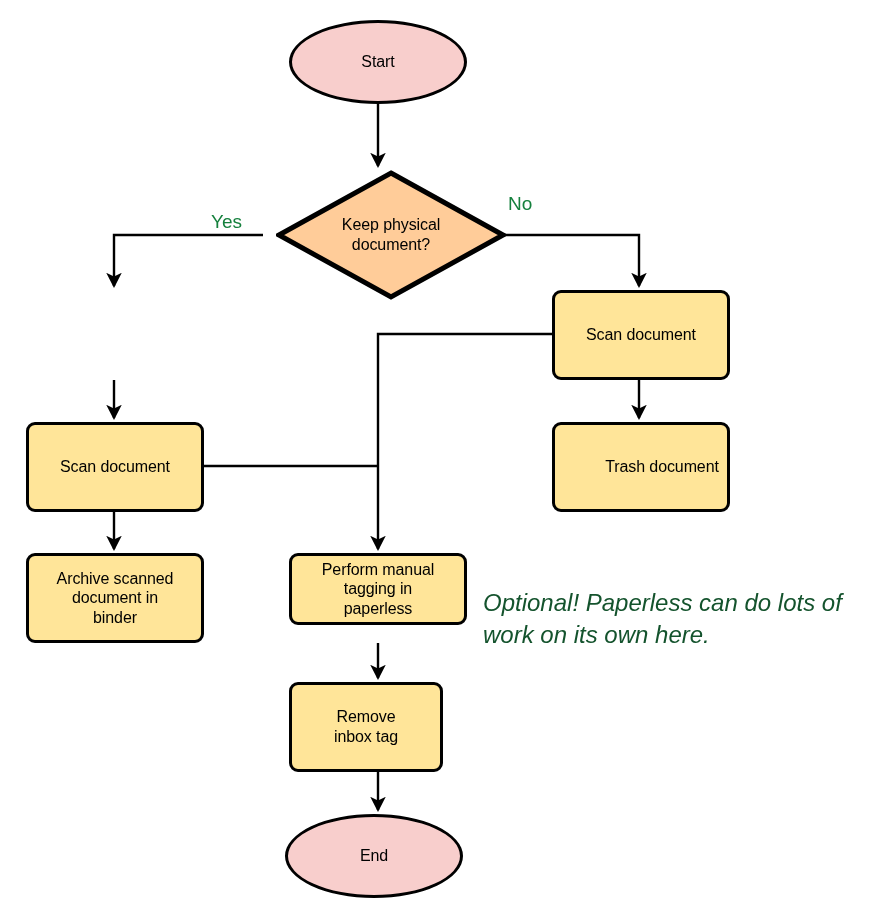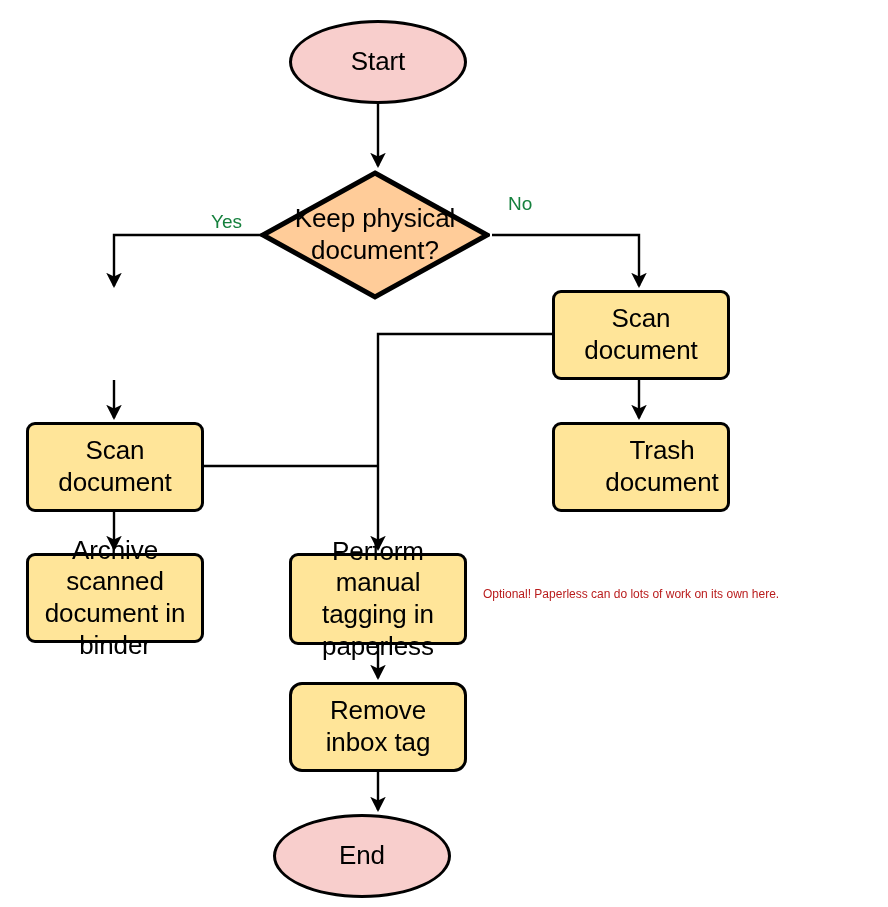--- a/index.html
+++ b/index.html
@@ -27,21 +27,21 @@
     height: 907px;
   }
   .node {
     position: absolute;
     box-sizing: border-box;
     display: flex;
     align-items: center;
     justify-content: center;
     text-align: center;
     color: #000000;
-    font-size: 26px;
+    font-size: 16px;
     line-height: 1.22;
     letter-spacing: -0.1px;
     z-index: 2;
   }
   .node-terminator {
     border: 3px solid #000000;
     border-radius: 50%;
     background: #f8cecc;
   }
   .node-process {
@@ -67,23 +67,24 @@
   }
   .edge-label {
     position: absolute;
     font-size: 19px;
     color: #15803d;
     z-index: 3;
     white-space: nowrap;
   }
   .annotation {
     position: absolute;
-    font-size: 12px;
+    font-size: 24px;
+    font-style: italic;
     line-height: 1.32;
-    color: #b91c1c;
+    color: #14532d;
     z-index: 3;
   }
   .node-text {
     display: block;
     white-space: pre-line;
   }
 </style>
 </head>
 <body>
 
@@ -114,21 +115,21 @@
 
     <path d="M 378 643 L 378 678" stroke="#000000" stroke-width="2.4" fill="none" marker-end="url(#arrowhead)"></path>
 
     <path d="M 378 772 L 378 810" stroke="#000000" stroke-width="2.4" fill="none" marker-end="url(#arrowhead)"></path>
   </svg>
 
   <div class="node node-terminator" style="left:289px; top:20px; width:178px; height:84px;">
     <span class="node-text">Start</span>
   </div>
 
-  <div class="node node-decision" style="left:260px; top:170px; width:230px; height:130px;">
+  <div class="node node-decision" style="left:276px; top:170px; width:230px; height:130px;">
     <svg class="decision-shape" viewBox="0 0 230 130" preserveAspectRatio="none" xmlns="http://www.w3.org/2000/svg">
       <polygon points="115,3 227,65 115,127 3,65" fill="#ffcc99" stroke="#000000" stroke-width="5" stroke-linejoin="miter"></polygon>
     </svg>
     <span class="node-text decision-label">Keep physical
 document?</span>
   </div>
 
   <div class="edge-label" style="left:211px; top:211px;">Yes</div>
   <div class="edge-label" style="left:508px; top:193px;">No</div>
 
@@ -144,30 +145,30 @@
   </div>
 
   <div class="node node-process" style="left:552px; top:290px; width:178px; height:90px;">
     <span class="node-text">Scan document</span>
   </div>
 
   <div class="node node-process" style="left:552px; top:422px; width:178px; height:90px;padding-left:42px;">
     <span class="node-text">Trash document</span>
   </div>
 
-  <div class="node node-process" style="left:289px; top:553px; width:178px; height:92px;">
+  <div class="node node-process" style="left:289px; top:553px; width:178px; height:72px;">
     <span class="node-text">Perform manual
 tagging in
 paperless</span>
   </div>
 
-  <div class="node node-process" style="left:289px; top:682px; width:178px; height:90px;border-radius:13px;">
+  <div class="node node-process" style="left:289px; top:682px; width:154px; height:90px;">
     <span class="node-text">Remove
 inbox tag</span>
   </div>
 
-  <div class="node node-terminator" style="left:273px; top:814px; width:178px; height:84px;">
+  <div class="node node-terminator" style="left:285px; top:814px; width:178px; height:84px;">
     <span class="node-text">End</span>
   </div>
 
   <div class="annotation" style="left:483px; top:587px; width:405px;">Optional! Paperless can do lots of work on its own here.</div>
 
 </div>
 
 </body></html>

